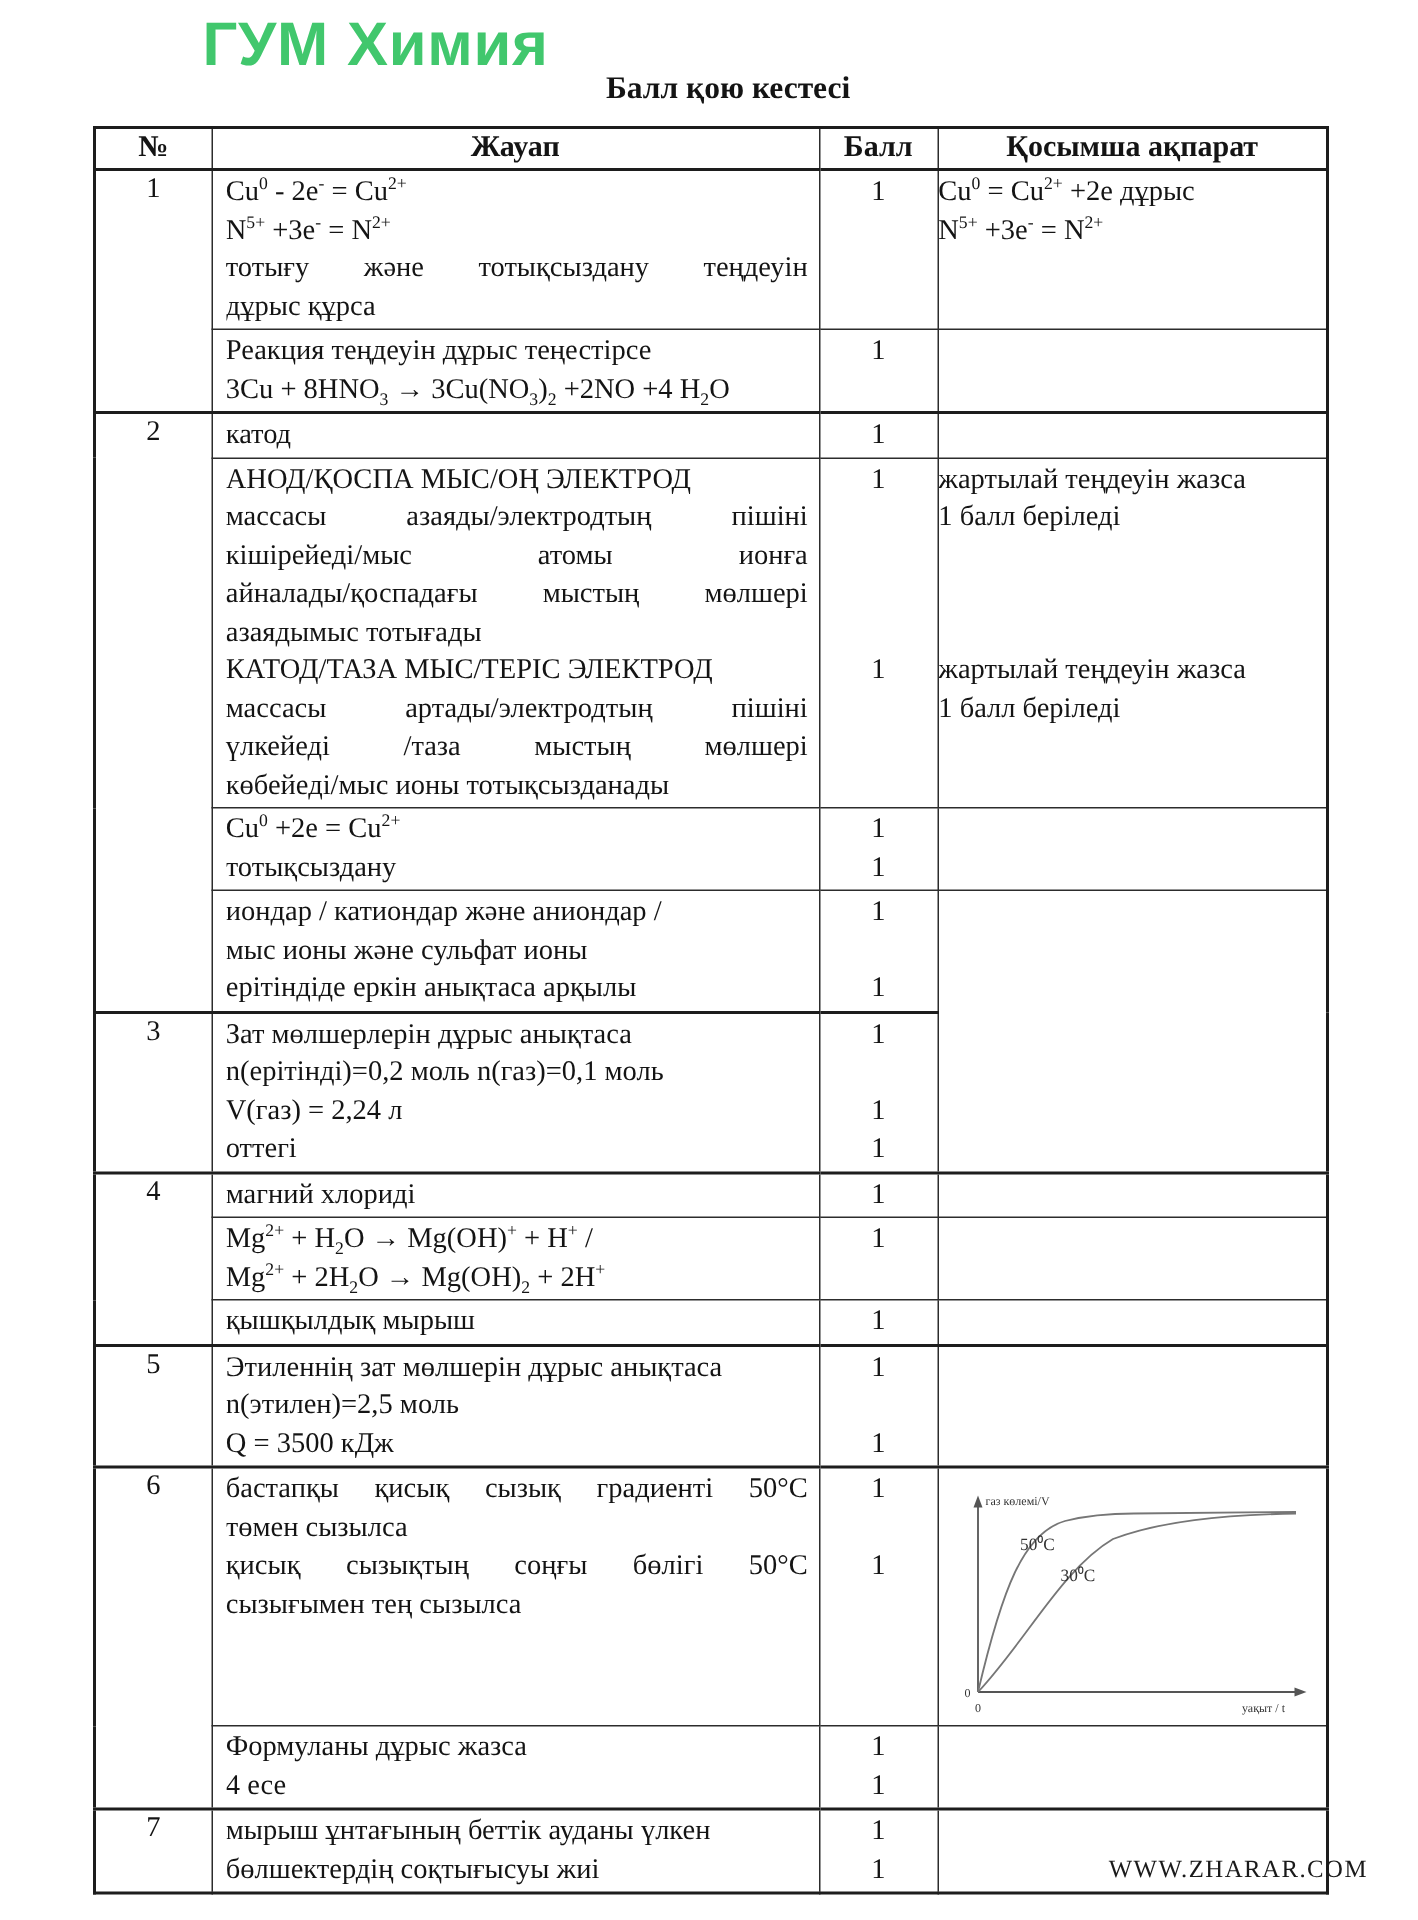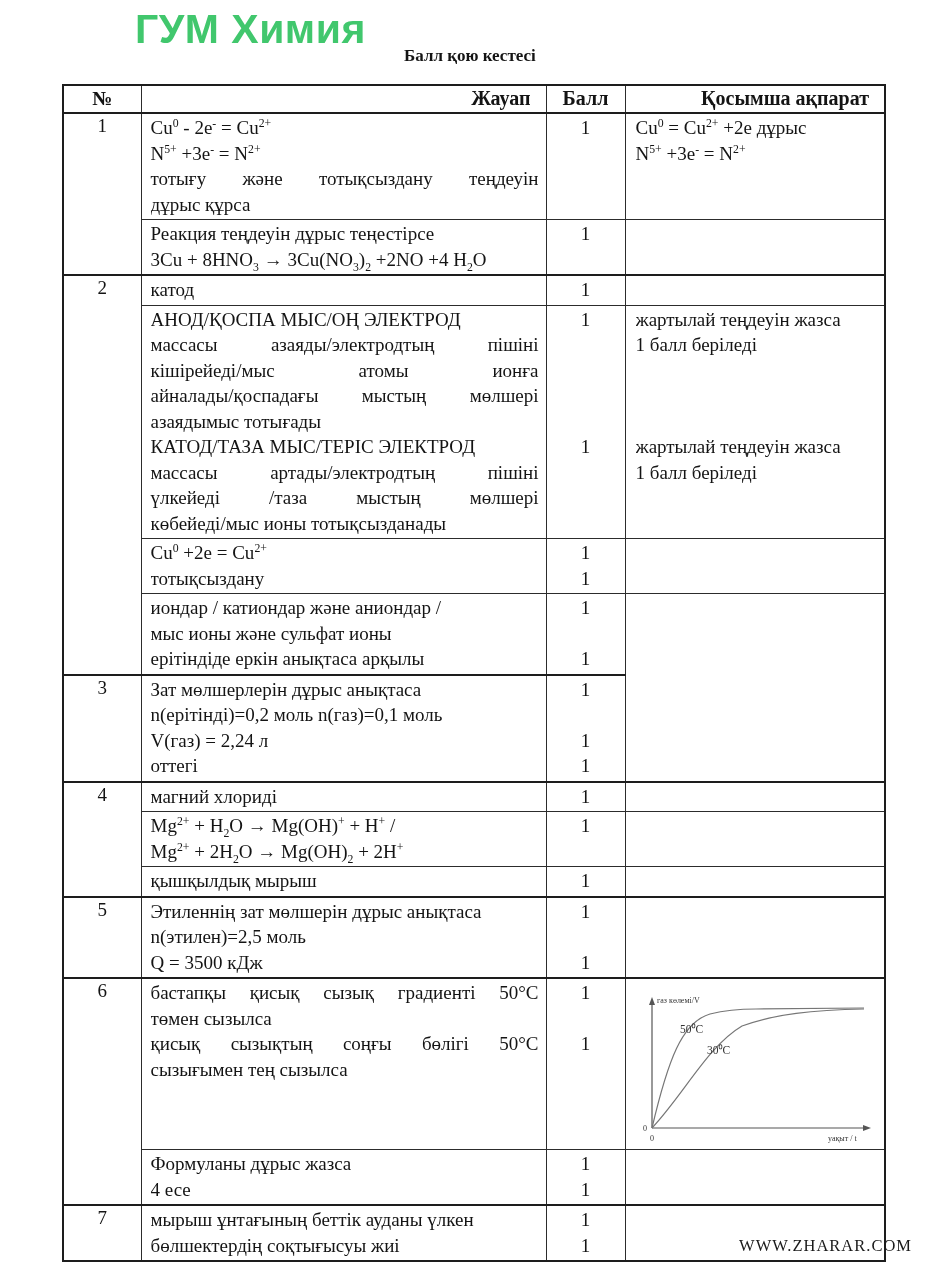--- a/index.html
+++ b/index.html
@@ -9,42 +9,42 @@
     position:relative;
   }
   .header { position:relative; height:84px; }
   .brand {
     position:absolute; left:135px; top:6px;
     font-family:"Liberation Sans", sans-serif;
     font-weight:bold; font-size:41px; letter-spacing:0.5px;
   }
   .caption {
     position:absolute; left:404px; top:46px;
-    font-weight:bold; font-size:17px;
+    font-weight:bold; font-size:21px;
   }
   table.score-table {
     border-collapse:collapse; table-layout:fixed;
     margin-left:62px; width:822px;
     border:2px solid #1d1d1d;
   }
   th, td {
     border:1px solid #2c2c2c; vertical-align:top;
     font-size:19px; padding:0;
   }
   thead th {
     border-bottom:2px solid #1d1d1d;
-    font-size:20px; font-weight:bold; text-align:right;
+    font-size:20px; font-weight:bold; text-align:center;
     height:26px; line-height:25px; padding:0 15px;
   }
   thead th.c0, thead th.c2 { text-align:center; padding:0 2px; }
   tr.group-start td { border-top:2px solid #1d1d1d; }
   td.num-cell { text-align:center; padding-top:1px; }
   td.answer-cell { padding:1px 7px 2px 9px; }
   td.score-cell { padding:1px 0; }
-  td.extra-cell { padding:1px 6px 2px 10px; }
+  td.extra-cell { padding:1px 6px 2px 0; }
   td.graph-cell { padding:13px 0 0 4px; }
   .line {
     line-height:25.5px; min-height:25.5px;
     white-space:nowrap; overflow:hidden;
   }
   .line.j {
     white-space:normal; overflow:visible;
     text-align:justify; text-align-last:justify;
   }
   .score-cell .line { text-align:center; }

